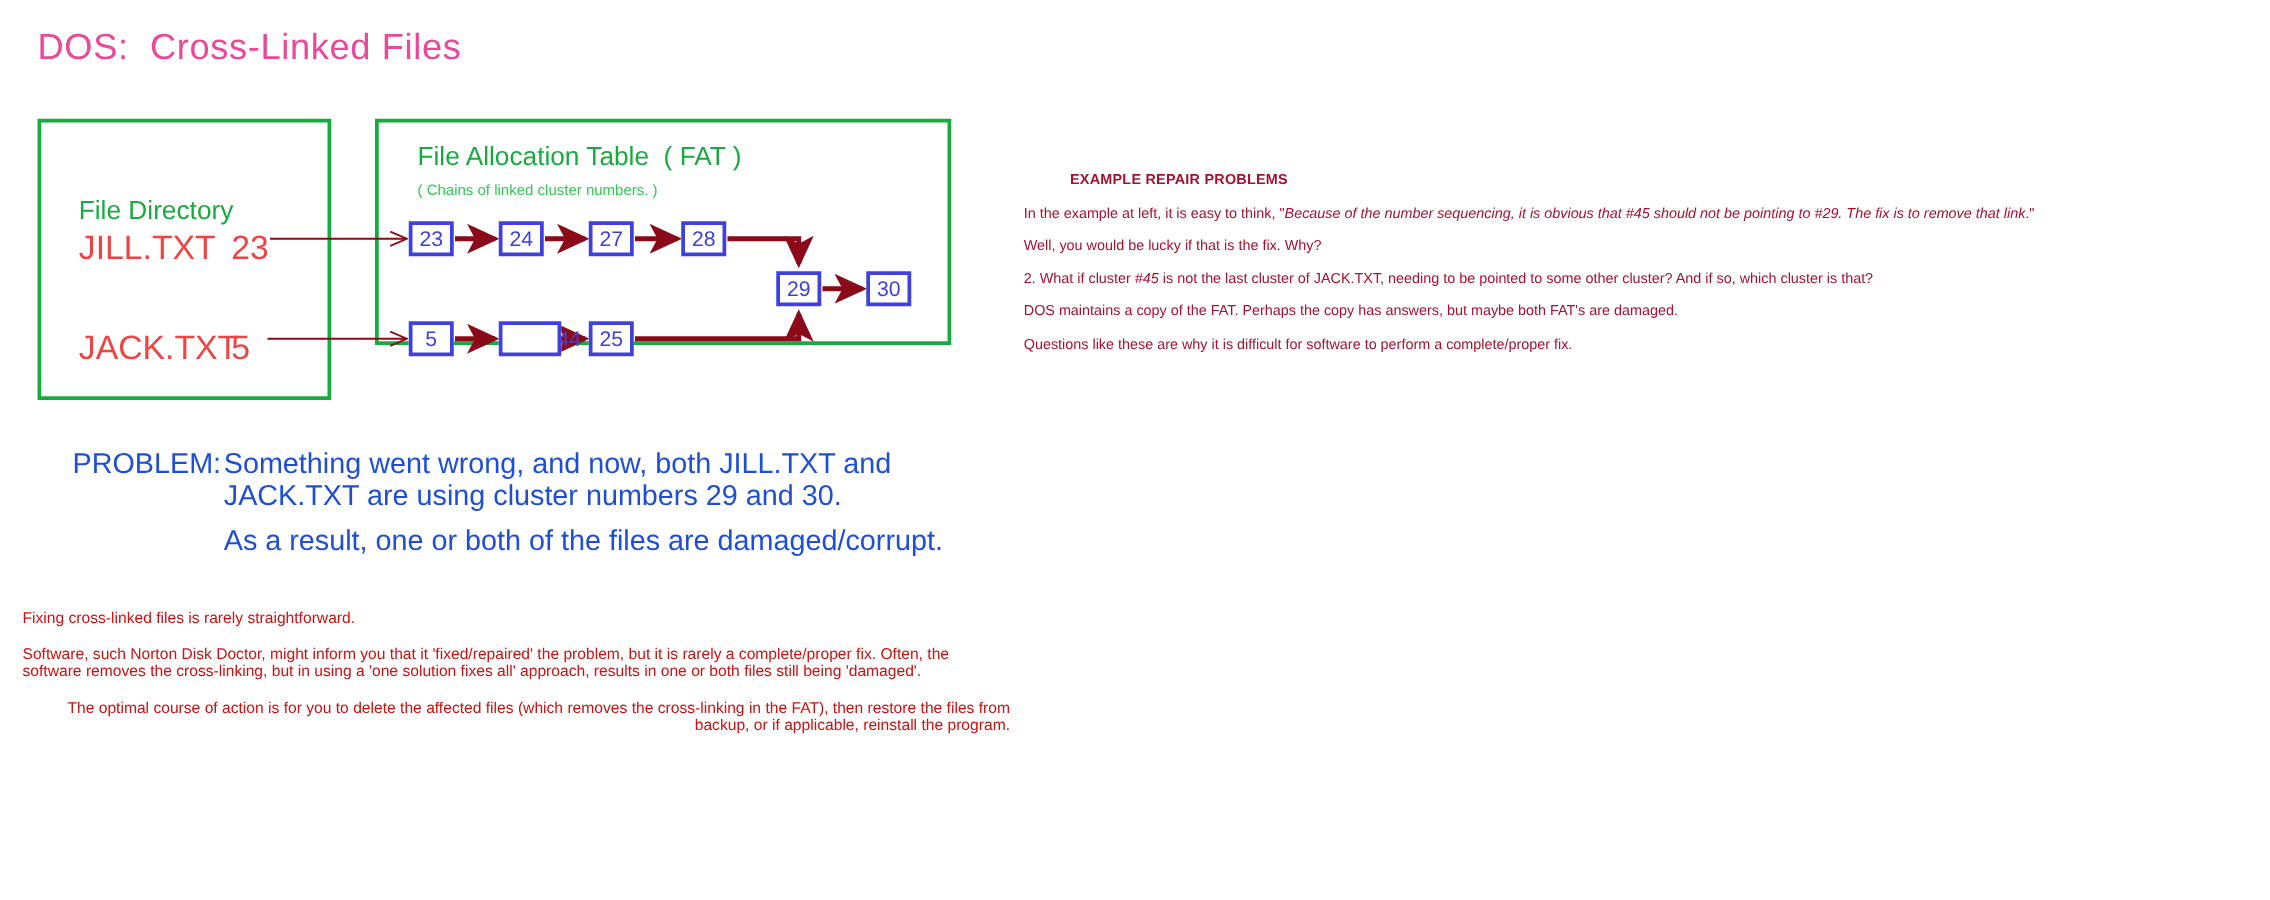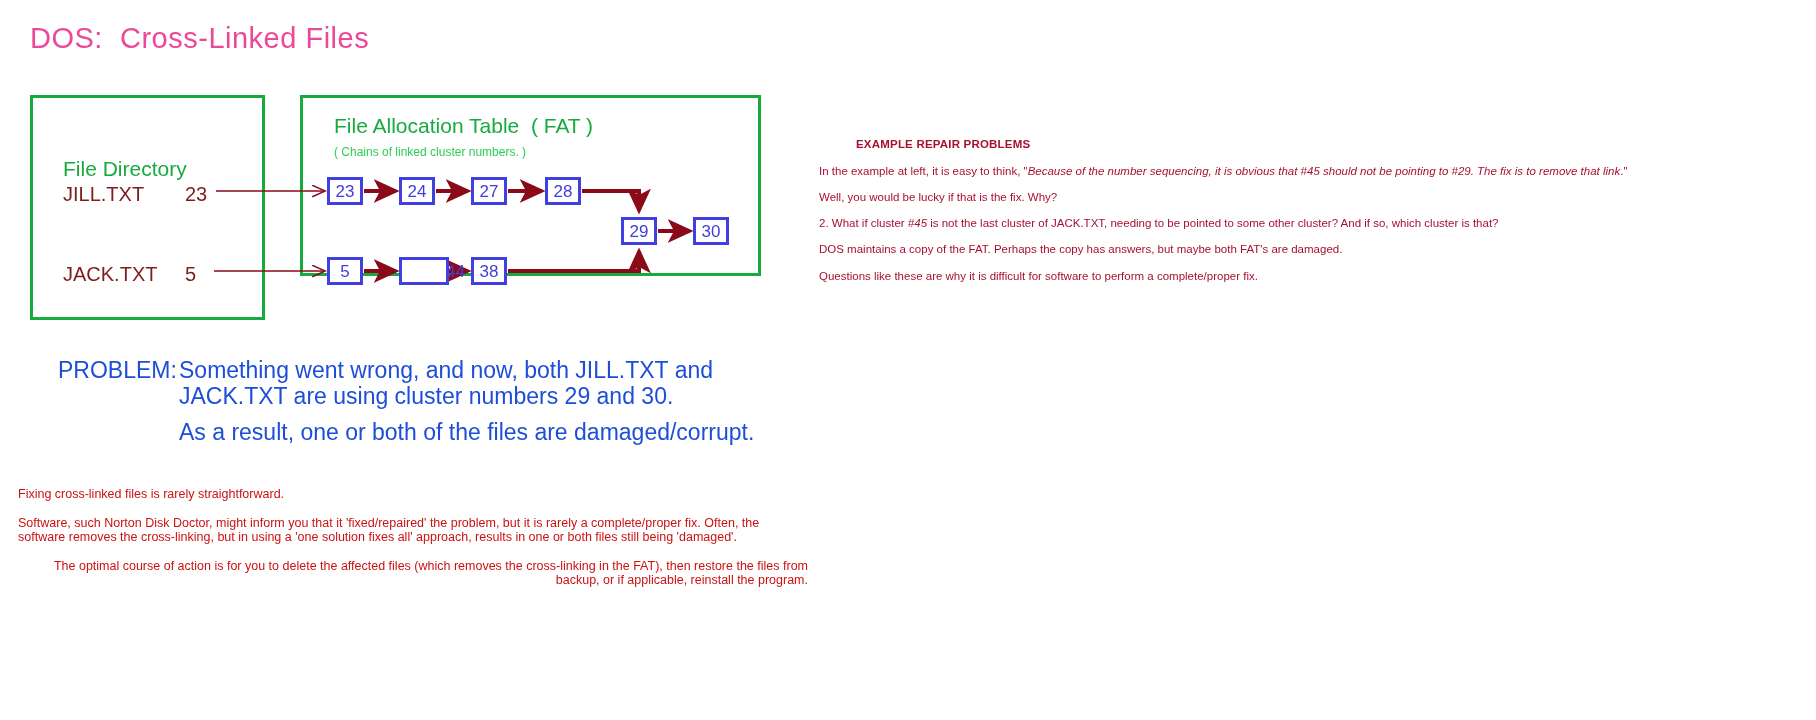--- a/index.html
+++ b/index.html
@@ -58,22 +58,22 @@
     left: 31px;
     top: 47px;
     font-size: 12px;
     color: #2ecc52;
     white-space: pre;
   }
 
   
   .dir-entry {
     position: absolute;
-    color: #7f1d1d;
-    font-size: 20px;
+    color: #ef4444;
+    font-size: 27px;
     white-space: pre;
   }
   .dir-name { left: 30px; }
   .dir-cluster { left: 152px; }
   #dir-row-1 .dir-name, #dir-row-1 .dir-cluster { top: 85px; }
   #dir-row-2 .dir-name, #dir-row-2 .dir-cluster { top: 165px; }
 
   
   .cluster-box {
     position: absolute;
@@ -180,21 +180,21 @@
   <div id="fat-subheading">( Chains of linked cluster numbers. )</div>
 </div>
 
 <div class="cluster-box" style="left:327px; top:177px;">23</div>
 <div class="cluster-box" style="left:399px; top:177px;">24</div>
 <div class="cluster-box" style="left:471px; top:177px;">27</div>
 <div class="cluster-box" style="left:545px; top:177px;">28</div>
 
 <div class="cluster-box" style="left:327px; top:257px;">5</div>
 <div class="cluster-box" style="left:399px; top:257px;padding-left:44px;">44</div>
-<div class="cluster-box" style="left:471px; top:257px;">38</div>
+<div class="cluster-box" style="left:471px; top:257px;">25</div>
 
 <div class="cluster-box" style="left:621px; top:217px;">29</div>
 <div class="cluster-box" style="left:693px; top:217px;">30</div>
 
 <svg id="diagram-wires" viewBox="0 0 1816 720">
   <defs>
     <marker id="arrowhead" markerWidth="7" markerHeight="7" refX="5.6" refY="3" orient="auto" markerUnits="strokeWidth">
       <path d="M0,0 L6.5,3 L0,6 L1.6,3 Z" fill="#8b0a1a"></path>
     </marker>
     <marker id="arrowthin" markerWidth="9" markerHeight="9" refX="8" refY="4" orient="auto" markerUnits="strokeWidth">

